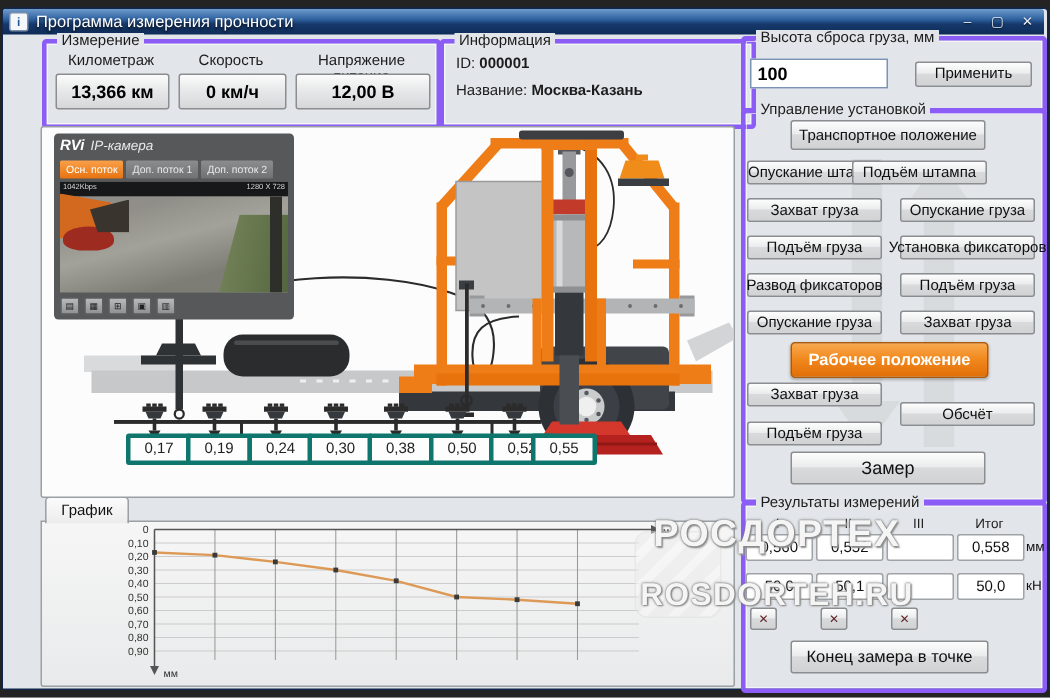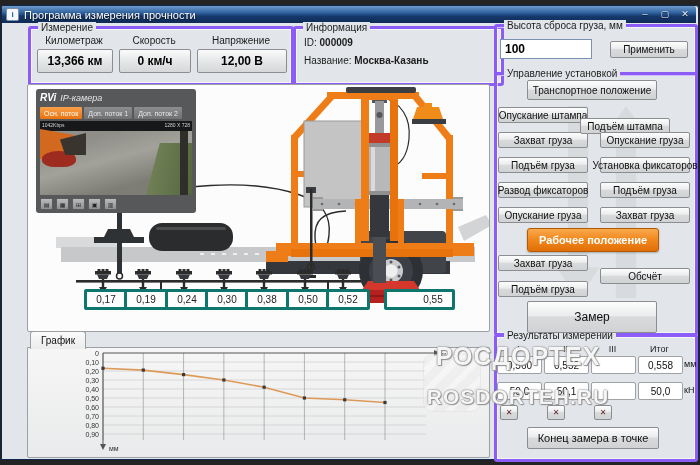--- a/index.html
+++ b/index.html
@@ -109,21 +109,21 @@
   <div class="abs field-label" style="left:88px;top:6px;width:70px;">Скорость</div>
   <div class="abs val" style="left:88px;top:20px;width:70px;height:22px;">0 км/ч</div>
   <div class="abs field-label" style="left:166px;top:6px;width:88px;">Напряжение питание</div>
   <div class="abs val" style="left:166px;top:20px;width:88px;height:22px;text-align:right;">12,00 В</div>
 </div>
 
 <div class="abs grp" style="left:293px;top:26px;width:193px;height:54px;padding-left:12px;">
   <span class="legend">Информация</span>
   <div class="abs" style="left:8px;top:8px;font-size:10px;color:#1c1c1c;">
     <span>ID:</span>
-    <b>000009</b>
+    <b>000001</b>
   </div>
   <div class="abs" style="left:8px;top:26px;font-size:10px;color:#1c1c1c;">
     <span>Название:</span>
     <b>Москва-Казань</b>
   </div>
 </div>
 
 <div class="abs panel-main">
 
   <svg class="abs" style="left:0;top:0;" width="461" height="246" viewBox="0 0 461 246">
@@ -284,21 +284,21 @@
     </div>
   </div>
 
   <div class="sensor-box" style="left:56px;">0,17</div>
   <div class="sensor-box" style="left:96px;">0,19</div>
   <div class="sensor-box" style="left:137px;">0,24</div>
   <div class="sensor-box" style="left:177px;">0,30</div>
   <div class="sensor-box" style="left:217px;">0,38</div>
   <div class="sensor-box" style="left:258px;">0,50</div>
   <div class="sensor-box" style="left:298px;">0,52</div>
-  <div class="sensor-box" style="left:356px;padding-left:27px;">0,55</div>
+  <div class="sensor-box" style="left:326px;">0,55</div>
 </div>
 
 <div class="abs tab-graph">График</div>
 <div class="abs panel-chart">
   <svg id="chart-svg" width="461" height="109" viewBox="0 0 461 109">
       <text x="71" y="7.5" font-size="7" fill="#333" text-anchor="end">0</text>
       <line x1="75" y1="14" x2="398" y2="14" stroke="#c7c7c7" stroke-width="0.6"></line>
       <text x="71" y="16.5" font-size="7" fill="#333" text-anchor="end">0,10</text>
       <line x1="75" y1="23" x2="398" y2="23" stroke="#c7c7c7" stroke-width="0.6"></line>
       <text x="71" y="25.5" font-size="7" fill="#333" text-anchor="end">0,20</text>
@@ -357,33 +357,33 @@
 <div class="abs arrow arrow-up" style="left:604px;top:106px;width:44px;height:192px;"></div>
 
 <div class="abs btn" style="left:527px;top:80px;width:130px;height:20px;z-index:1;">Транспортное положение</div>
 
 <div class="btn rp-btn" style="left:498px;top:107px;">Опускание штампа</div>
 <div class="btn rp-btn" style="left:498px;top:132px;">Захват груза</div>
 <div class="btn rp-btn" style="left:498px;top:157px;">Подъём груза</div>
 <div class="btn rp-btn" style="left:498px;top:182px;">Развод фиксаторов</div>
 <div class="btn rp-btn" style="left:498px;top:207px;">Опускание груза</div>
 
-<div class="btn rp-btn" style="left:580px;top:107px;margin-top:11px;">Подъём штампа</div>
+<div class="btn rp-btn" style="left:568px;top:107px;">Подъём штампа</div>
 <div class="btn rp-btn" style="left:600px;top:132px;">Опускание груза</div>
 <div class="btn rp-btn" style="left:600px;top:157px;">Установка фиксаторов</div>
 <div class="btn rp-btn" style="left:600px;top:182px;">Подъём груза</div>
 <div class="btn rp-btn" style="left:600px;top:207px;">Захват груза</div>
 
 <div class="abs btn-orange" style="left:527px;top:228px;width:130px;height:22px;display:flex;align-items:center;justify-content:center;z-index:1;">Рабочее положение</div>
 
 <div class="btn rp-btn" style="left:498px;top:255px;">Захват груза</div>
 <div class="btn rp-btn" style="left:498px;top:281px;">Подъём груза</div>
 <div class="btn rp-btn" style="left:600px;top:268px;">Обсчёт</div>
 
-<div class="abs btn" style="left:527px;top:301px;width:130px;height:32px;font-size:12px;z-index:1;">Замер</div>
+<div class="abs btn" style="left:527px;top:301px;width:130px;height:22px;font-size:12px;z-index:1;">Замер</div>
 
 <div class="abs grp" style="left:494px;top:334px;width:198px;height:122px;">
   <span class="legend">Результаты измерений</span>
 </div>
 <div class="hdr" style="left:497px;">I</div>
 <div class="hdr" style="left:544px;">II</div>
 <div class="hdr" style="left:591px;">III</div>
 <div class="hdr" style="left:638px;">Итог</div>
 
 <div class="abs cell" style="left:497px;top:356px;width:43px;height:16px;">0,560</div>

